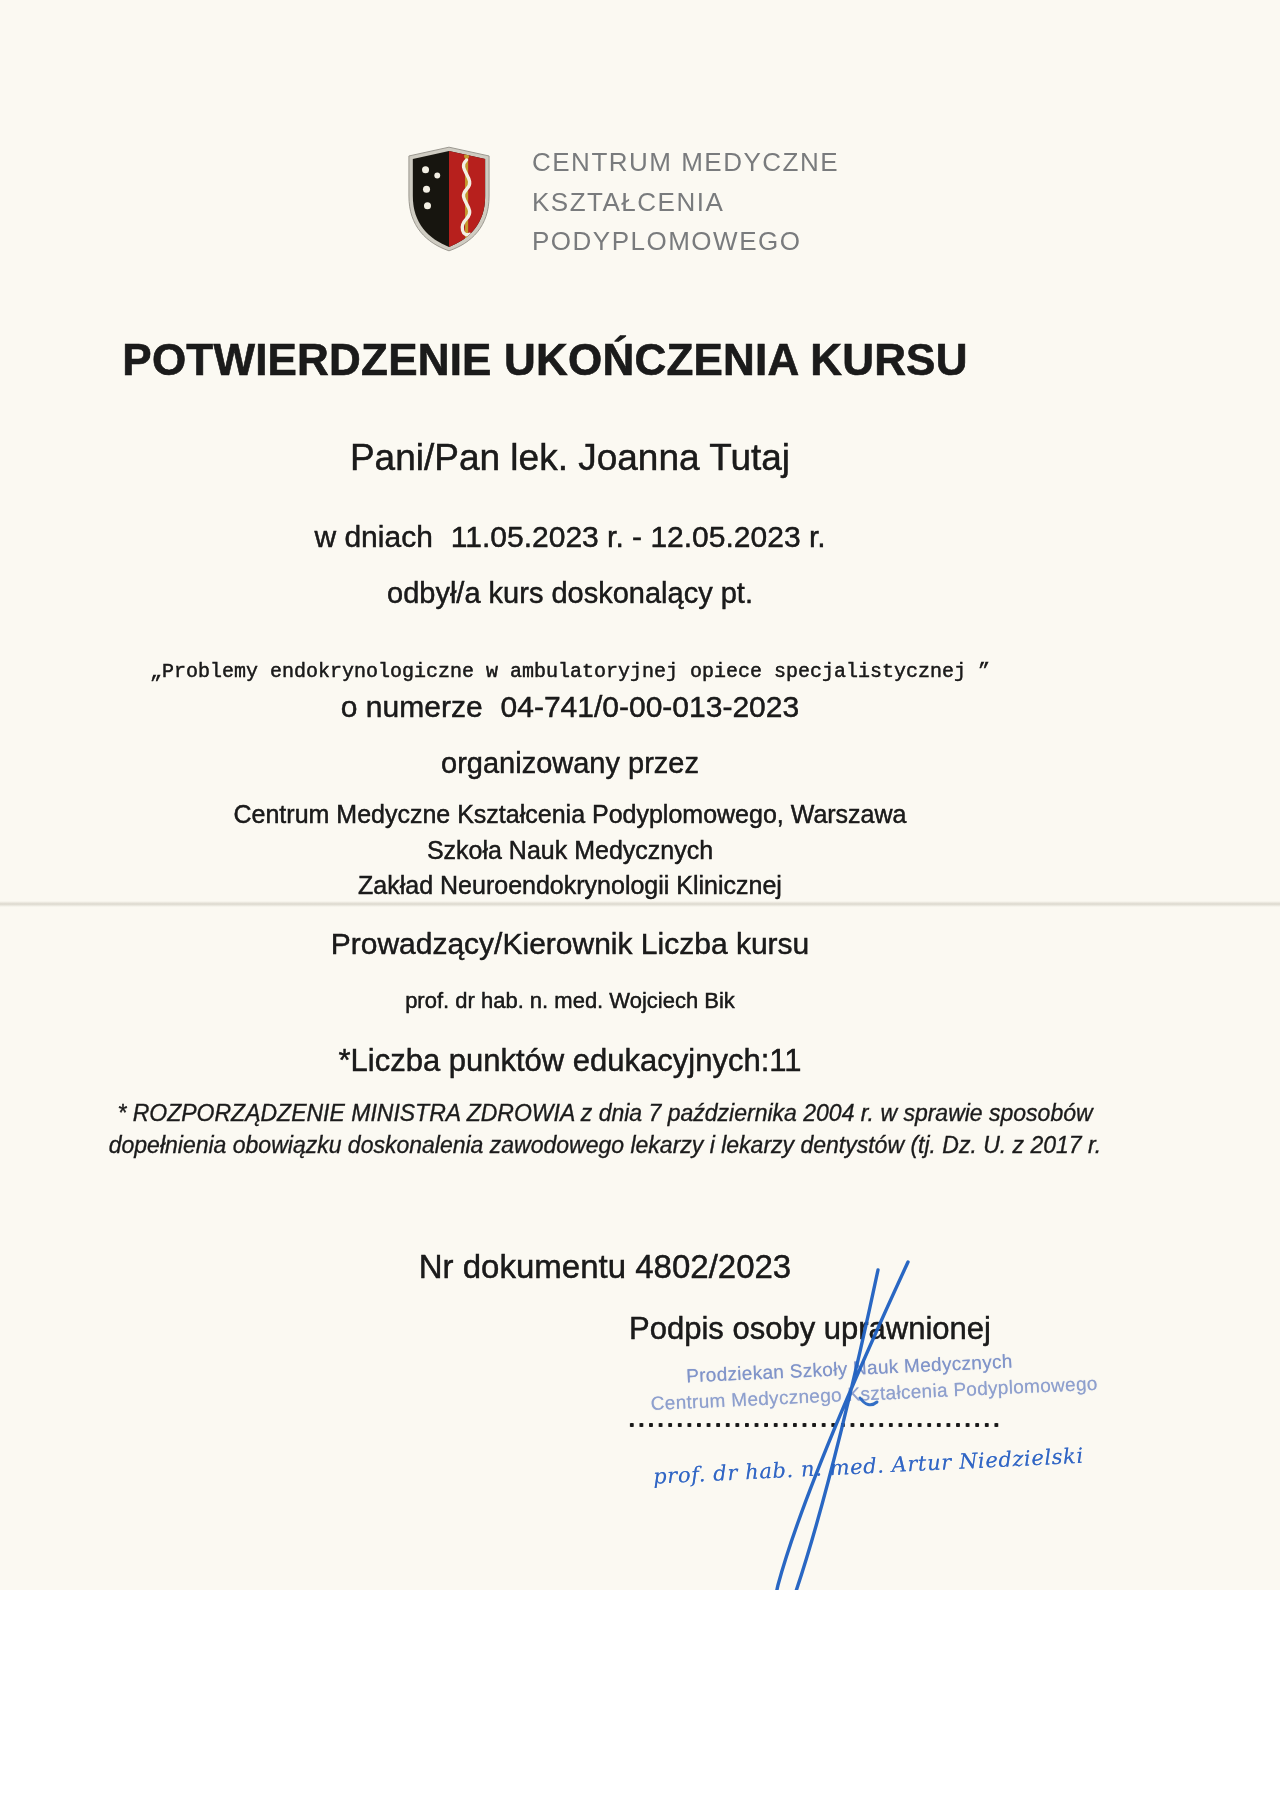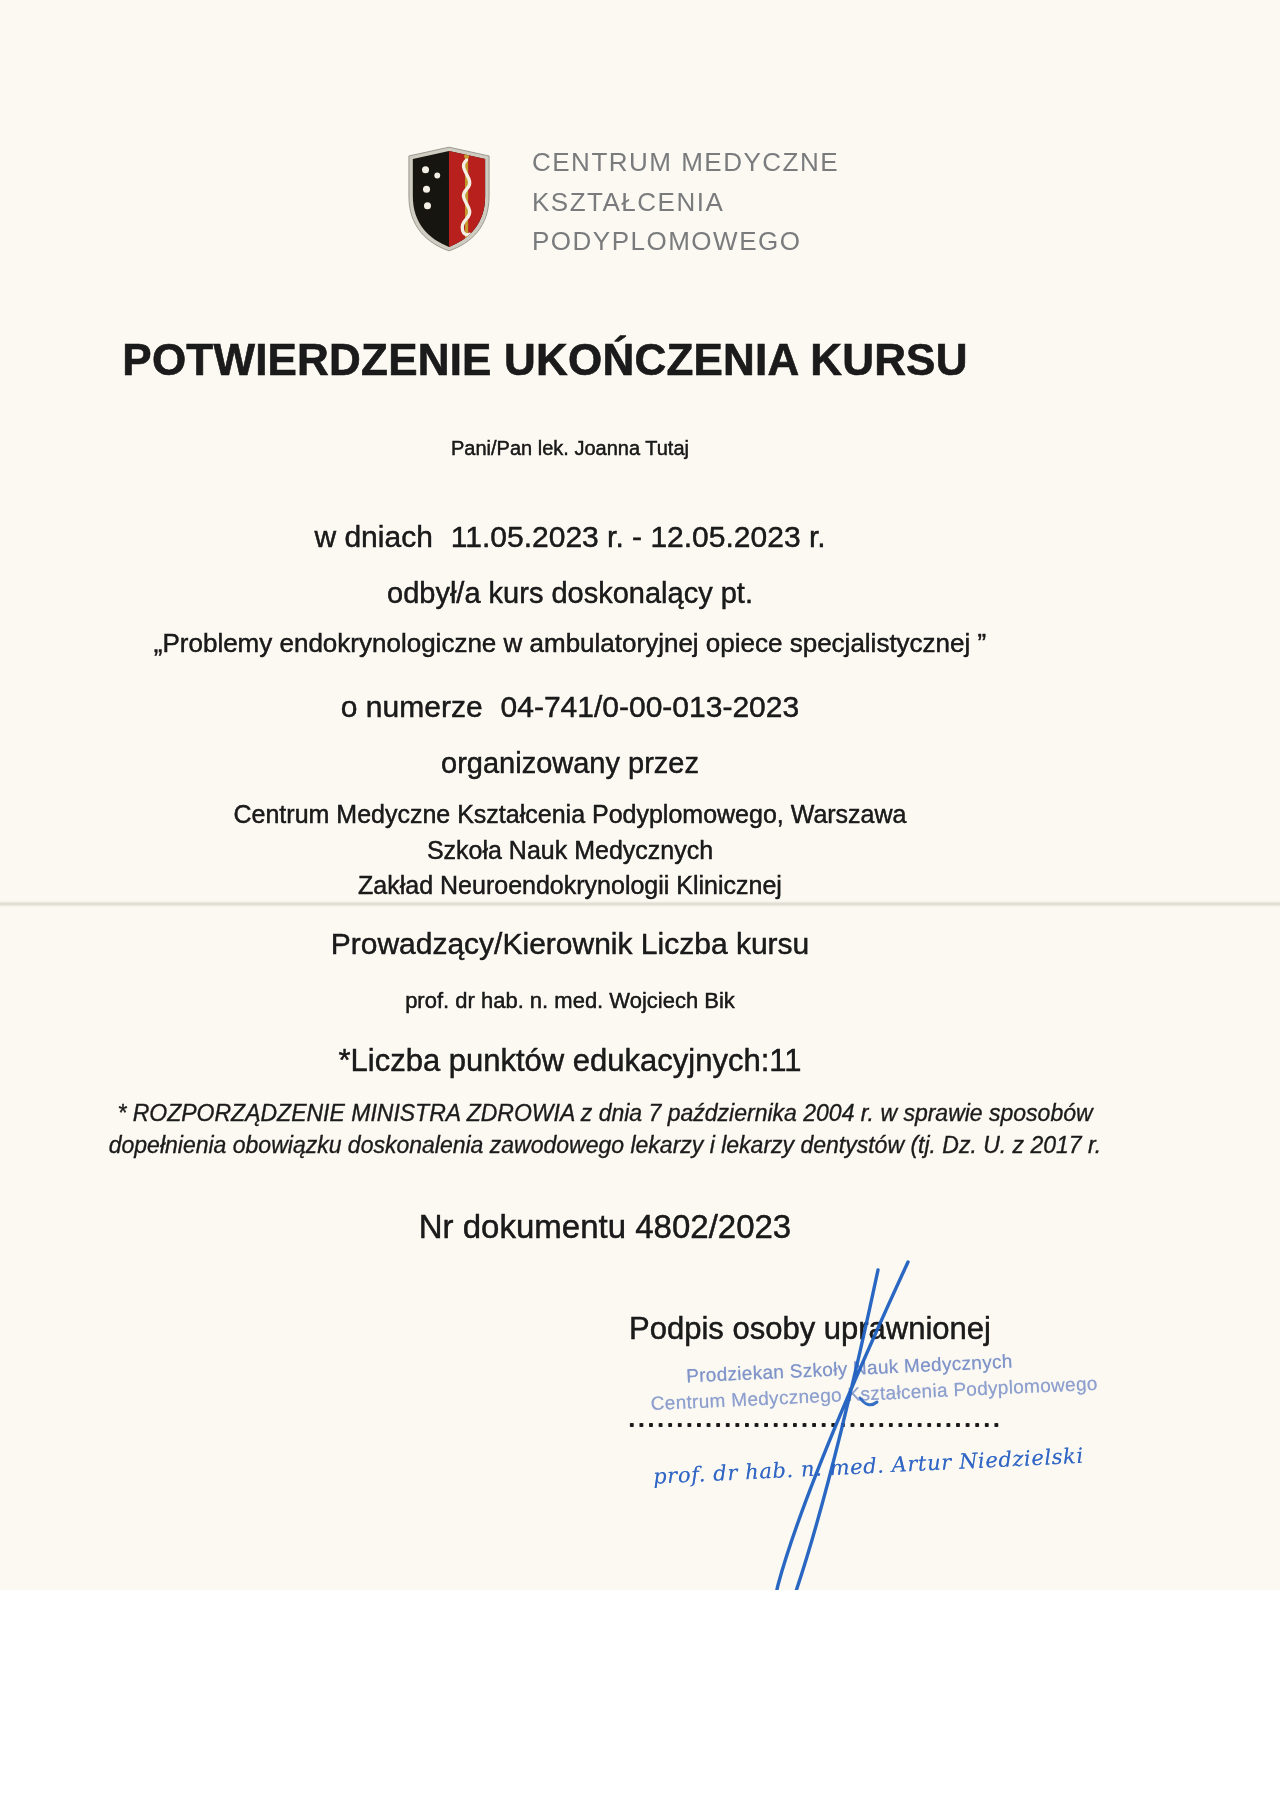--- a/index.html
+++ b/index.html
@@ -21,39 +21,39 @@
   .org-name div{white-space:nowrap;}
   
   .line{position:absolute;left:70px;width:1000px;text-align:center;white-space:nowrap;}
   .semi{-webkit-text-stroke:0.4px #1b1b1b;text-shadow:0 0 0.4px rgba(25,25,25,0.45);}
   .title{
     left:45px;width:1000px;top:335px;
     font-size:44px;font-weight:700;
     -webkit-text-stroke:0.6px #121212;
     letter-spacing:0.2px;
   }
-  .recipient{top:437px;font-size:20px;}
+  .recipient{top:437px;font-size:37px;}
   .dates{top:520px;font-size:30px;}
   .dates .gap,.coursenum .gap{display:inline-block;width:18px;}
   .course-intro{top:577px;font-size:29px;}
-  .course-title{top:628px;font-size:26px;}
+  .course-title{top:660px;font-size:20px;font-family:Liberation Mono, monospace;}
   .coursenum{top:690px;font-size:30px;}
   .organized-by{top:747px;font-size:29px;}
   .organizer1{top:800px;font-size:25px;}
   .organizer2{top:836px;font-size:25px;}
   .organizer3{top:871px;font-size:25px;}
   .leader-label{top:927px;font-size:30px;}
   .leader-name{top:988px;font-size:22px;}
   .points{top:1043px;font-size:31px;}
   .footnote{
     position:absolute;left:100px;width:1010px;top:1097px;
     text-align:center;font-size:23px;line-height:32px;font-style:italic;
     -webkit-text-stroke:0.35px #1b1b1b;
   }
-  .docnum{position:absolute;left:100px;width:1010px;top:1208px;
+  .docnum{position:absolute;left:100px;width:1010px;top:1248px;
     text-align:center;font-size:33px;white-space:nowrap;}
   
   .sign-label{position:absolute;left:620px;top:1311px;width:380px;
     text-align:center;font-size:31px;white-space:nowrap;}
   .stamp{
     position:absolute;left:650px;top:1356px;width:400px;
     text-align:center;font-size:19px;line-height:26px;
     color:#8094c9;letter-spacing:0.3px;
     transform:rotate(-2.6deg);
     text-shadow:0 0 0.7px rgba(128,148,201,0.8);

